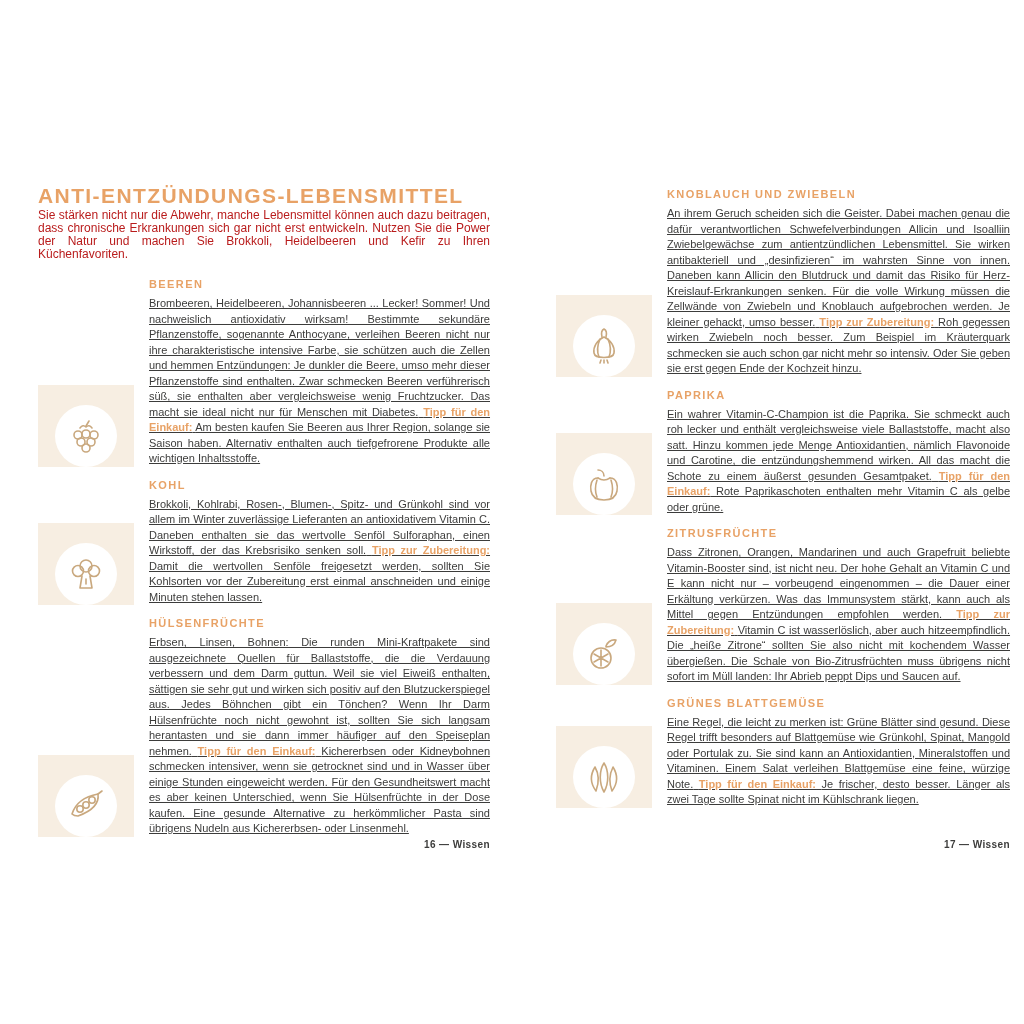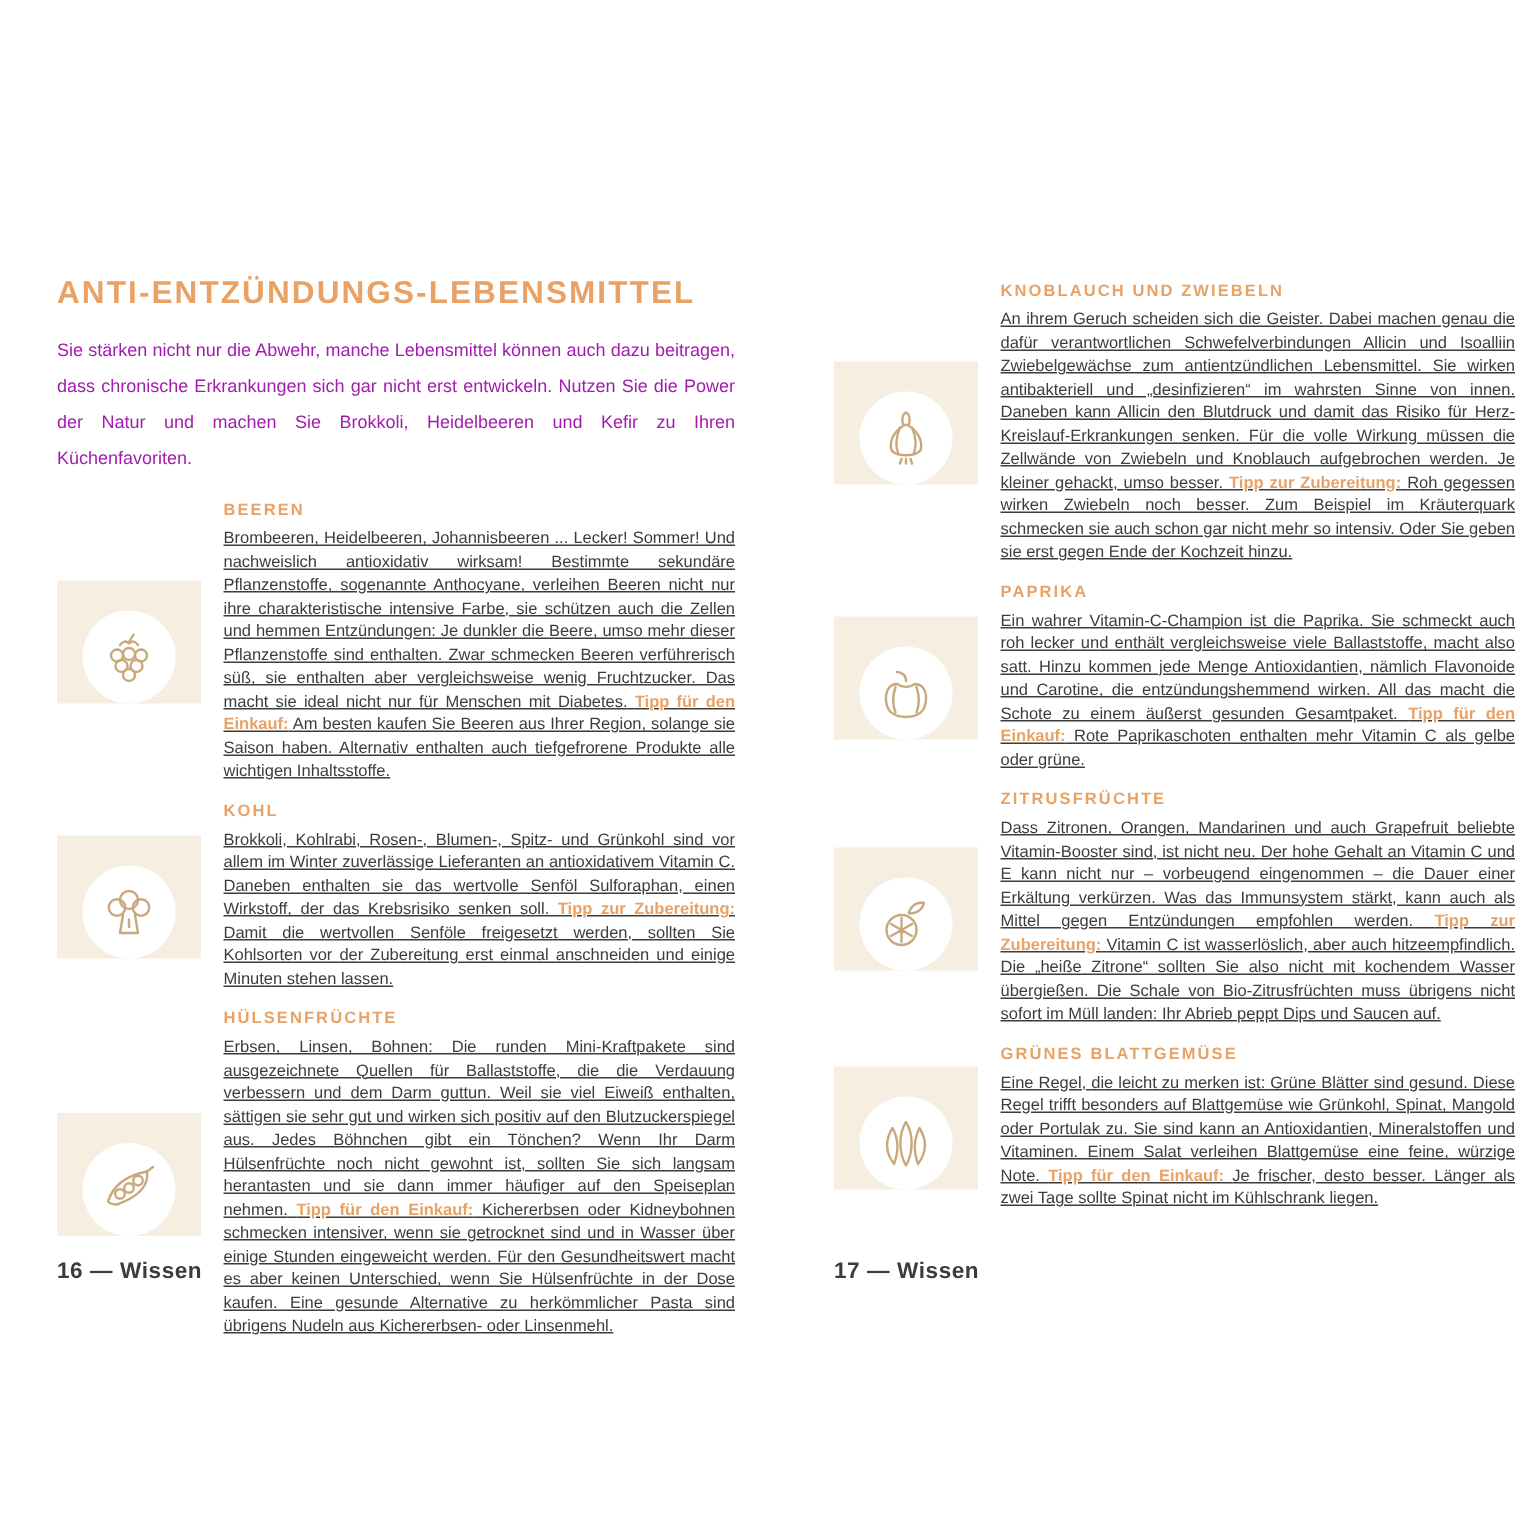--- a/index.html
+++ b/index.html
@@ -4,36 +4,36 @@
 <style>
   * { margin:0; padding:0; box-sizing:border-box; }
   html,body { width:1024px; height:1024px; background:#ffffff; }
   body { font-family:"Liberation Sans", sans-serif; position:relative; color:#3C3C3B; }
 
   .page { position:absolute; }
   .page-left  { left:38px; top:183px; width:452px; }
   .page-right { left:556px; top:188px; width:454px; }
 
   .title { color:#E8A266; font-size:21px; font-weight:bold; letter-spacing:1.4px; line-height:26px; }
-  .intro { color:#a21caf; font-size:12px; line-height:24px; margin-top:12px; text-align:justify; }
+  .intro { color:#b91c1c; font-size:12px; line-height:13px; margin-top:0; text-align:justify; }
 
   .sections { display:flex; flex-direction:column; gap:12px; }
   .page-left .sections { margin-top:17px; }
 
-  .section { display:flex; gap:15px; align-items:center; }
+  .section { display:flex; gap:15px; align-items:flex-end; }
   .panel { width:96px; flex:0 0 96px; background:#F7EEE2; display:flex; justify-content:center; align-items:flex-start; padding-top:20px; }
   .icon-circle { width:62px; height:62px; border-radius:50%; background:#ffffff; display:flex; align-items:center; justify-content:center; }
   .icon-circle svg { stroke:#C9A87E; fill:none; stroke-width:1.6; stroke-linecap:round; stroke-linejoin:round; }
 
   .txt { flex:1; min-width:0; }
   .heading { color:#E8A266; font-size:11px; font-weight:bold; letter-spacing:1.4px; margin-bottom:6px; }
   .copy { font-size:11px; line-height:15.5px; text-align:justify; color:#3C3C3B;text-decoration:underline; }
   .tip-label { color:#E8A266; font-weight:bold; }
 
-  .footer { position:absolute; top:839px; font-size:15px; font-weight:bold; color:#3C3C3B; text-align:left; letter-spacing:0.4px; }
+  .footer { position:absolute; top:839px; font-size:10px; font-weight:bold; color:#3C3C3B; text-align:right; letter-spacing:0.4px; }
   .footer-left  { left:38px;  width:452px; }
   .footer-right { left:556px; width:454px; }
 </style>
 </head>
 <body>
 
 <div class="page page-left">
   <div class="title">
     <div>ANTI-ENTZÜNDUNGS-LEBENSMITTEL</div>
   </div>

